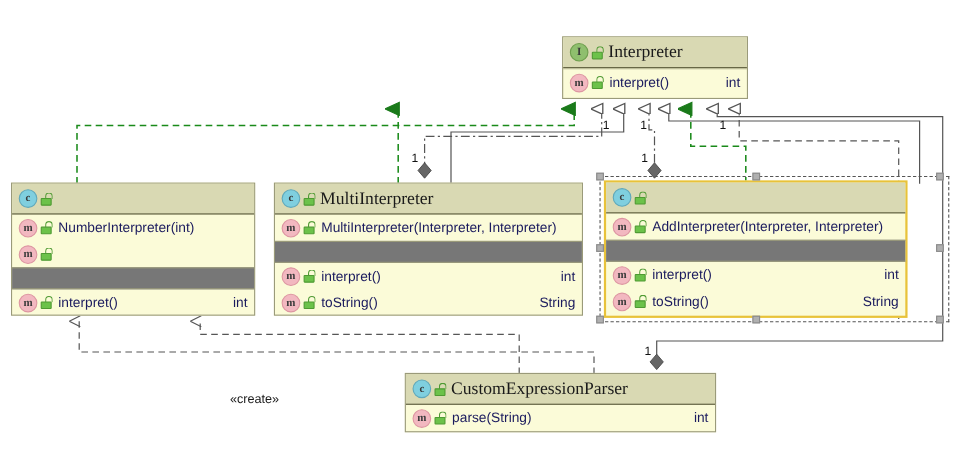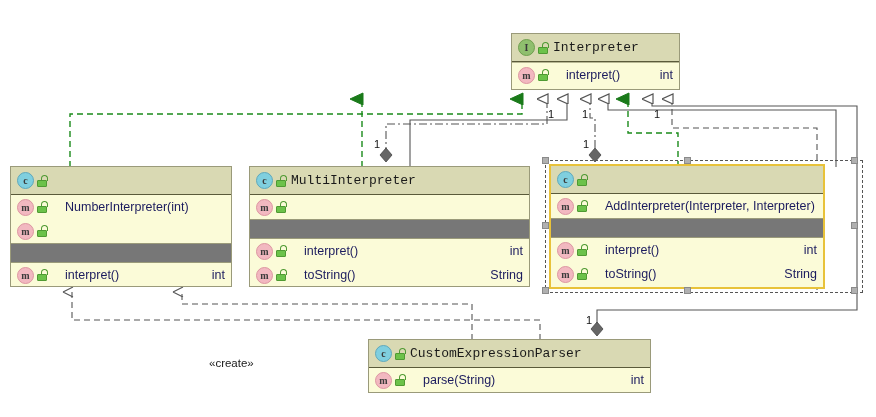--- a/index.html
+++ b/index.html
@@ -40,39 +40,39 @@
   .cls-header {
     background: #d9d9b3;
     border-bottom: 1px solid #5a5a3a;
     height: 28px;
     display: flex;
     align-items: center;
     padding: 0 6px;
     box-sizing: border-box;
   }
   .cls-title {
-    font-family: Liberation Mono, monospace;
-    font-size: 13px;
+    font-family: Liberation Serif, serif;
+    font-size: 16px;
     color: #1a1a1a;
     letter-spacing: 0px;
     white-space: nowrap;
     margin-left: 4px;
   }
   .member-row {
     display: flex;
     align-items: center;
     height: 24px;
     padding: 0 6px;
     box-sizing: border-box;
     font-size: 12.5px;
     color: #1b1b5e;
     white-space: nowrap;
   }
   .member-name {
-    margin-left: 17px;
+    margin-left: 5px;
     flex: 1 1 auto;
     overflow: hidden;
   }
   .member-type {
     margin-left: 1px;
     flex: 0 0 auto;
     color: #1b1b5e;
   }
   .sep-band {
     background: #777777;
@@ -306,20 +306,21 @@
           <span class="body"></span>
         </span>
       <span class="cls-title">MultiInterpreter</span>
     </div>
     <div class="member-row">
       <span class="badge badge-m">m</span>
       <span class="lock">
           <span class="shackle"></span>
           <span class="body"></span>
         </span>
+      <span class="member-name">MultiInterpreter(Interpreter, Interpreter)</span>
       <span class="member-type"></span>
     </div>
     <div class="sep-band"></div>
     <div class="member-row">
       <span class="badge badge-m">m</span>
       <span class="lock">
           <span class="shackle"></span>
           <span class="body"></span>
         </span>
       <span class="member-name">interpret()</span>

